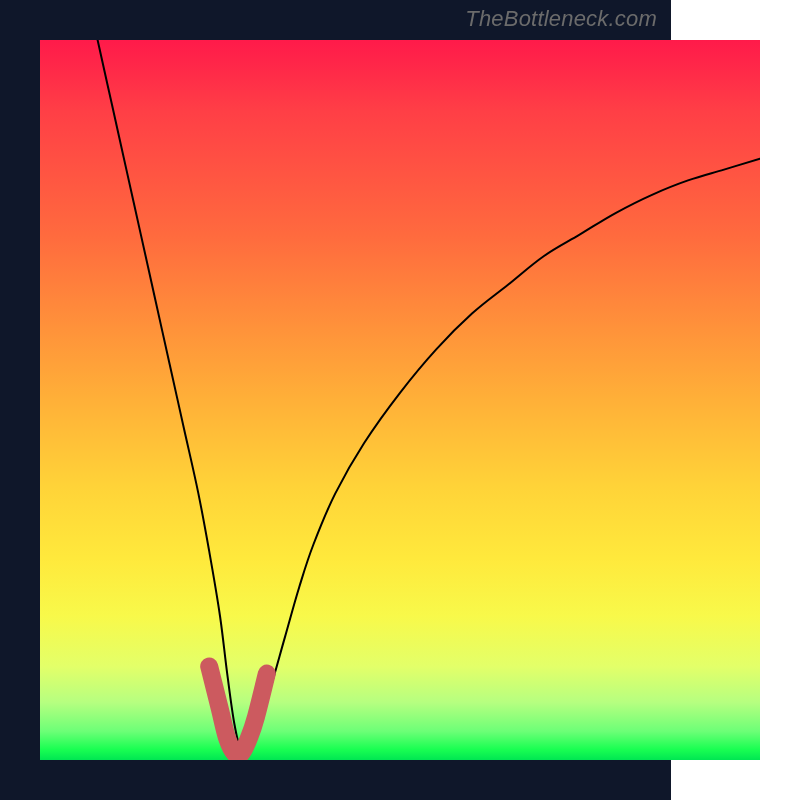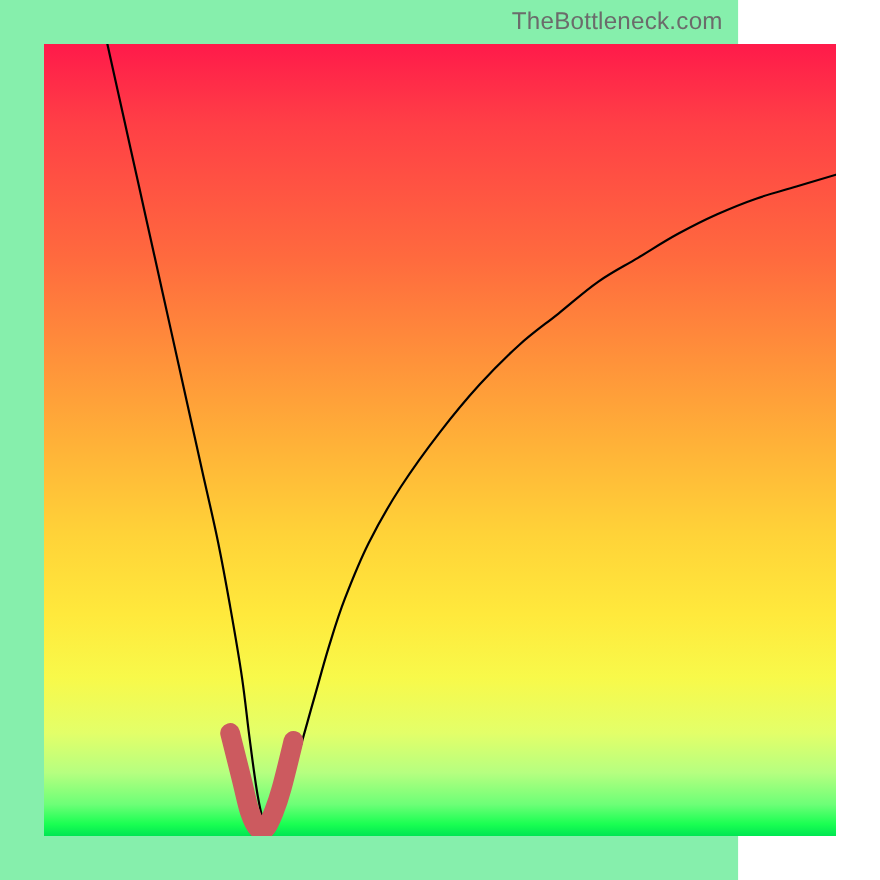--- a/index.html
+++ b/index.html
@@ -6,22 +6,23 @@
     margin: 0;
     padding: 0;
     width: 800px;
     height: 800px;
     overflow: hidden;
     font-family: Arial, Helvetica, sans-serif;
   }
   .frame {
     width: 671px;
     height: 800px;
-    background: #86efac;
+    background: #0f172a;
     position: relative;
+    font-style: italic;
   }
   .plot-area {
     position: absolute;
     left: 40px;
     top: 40px;
     width: 720px;
     height: 720px;
     overflow: hidden;
     
     background: linear-gradient(

